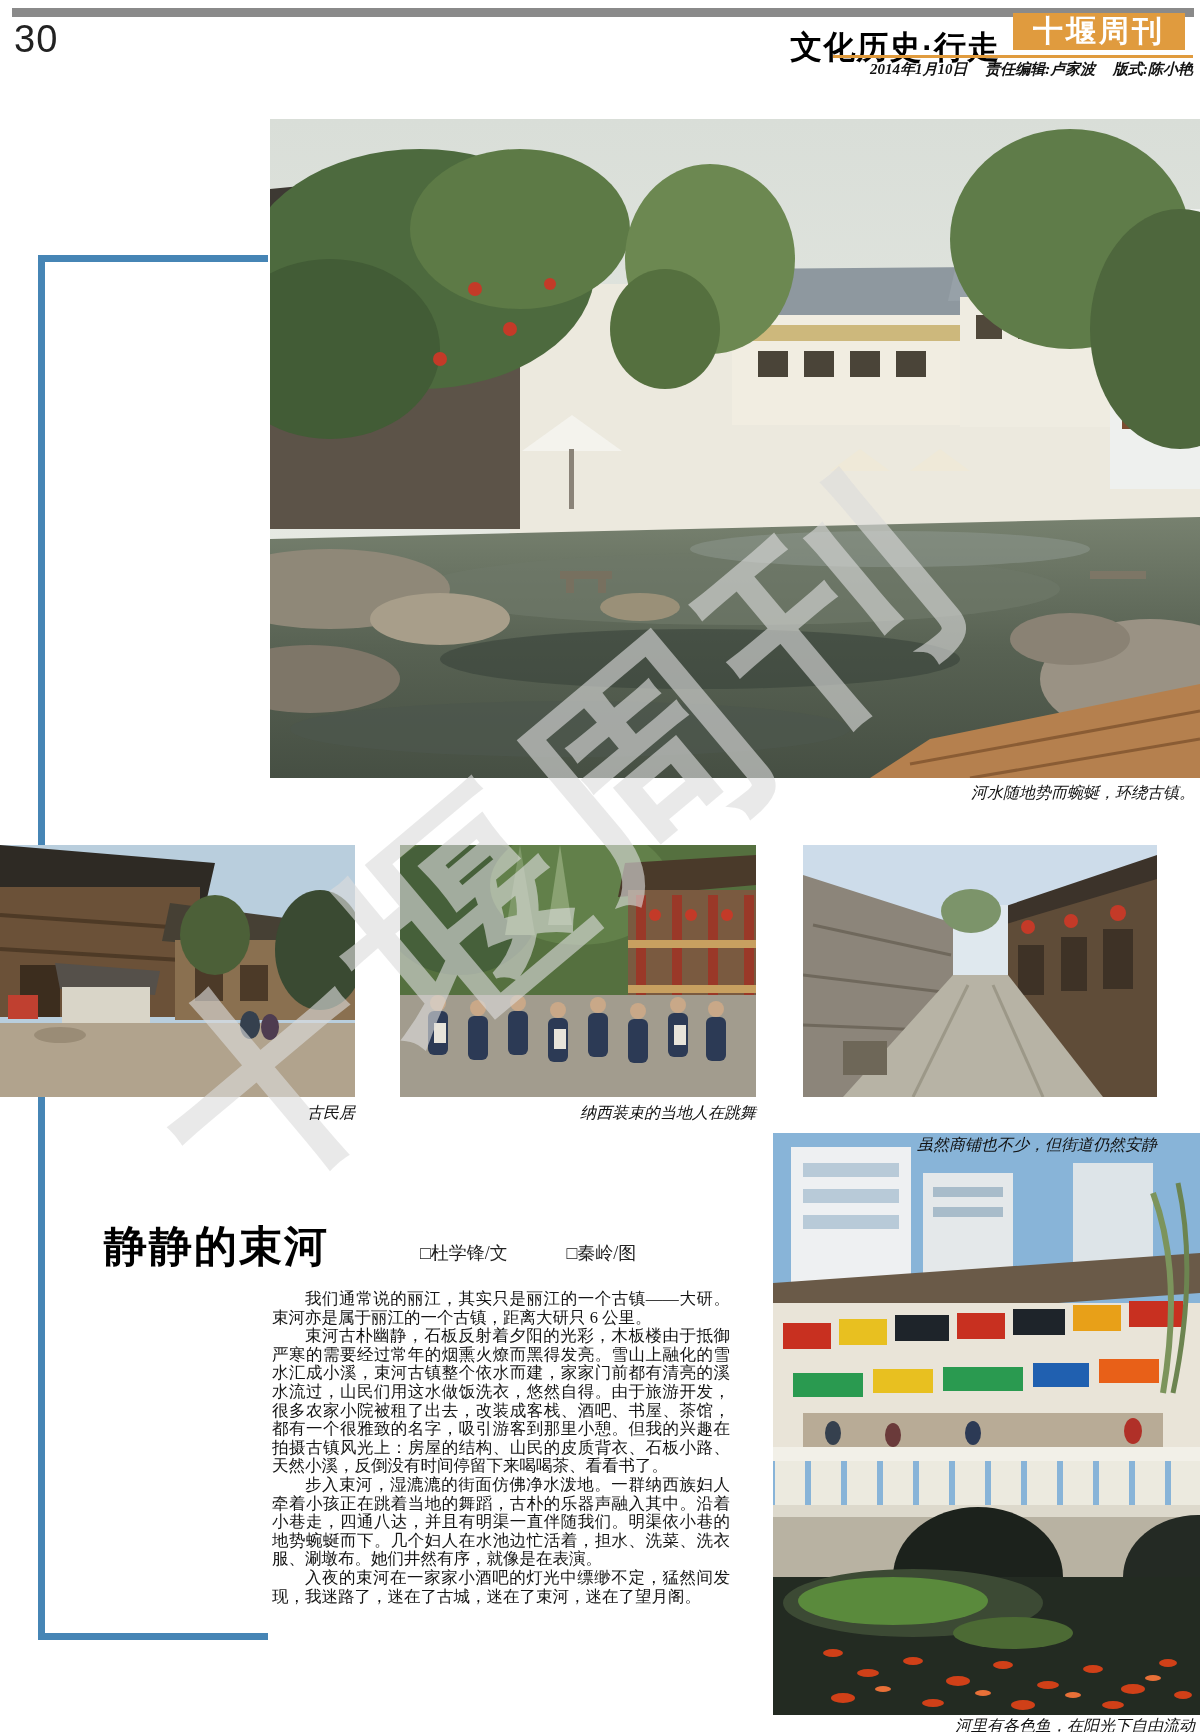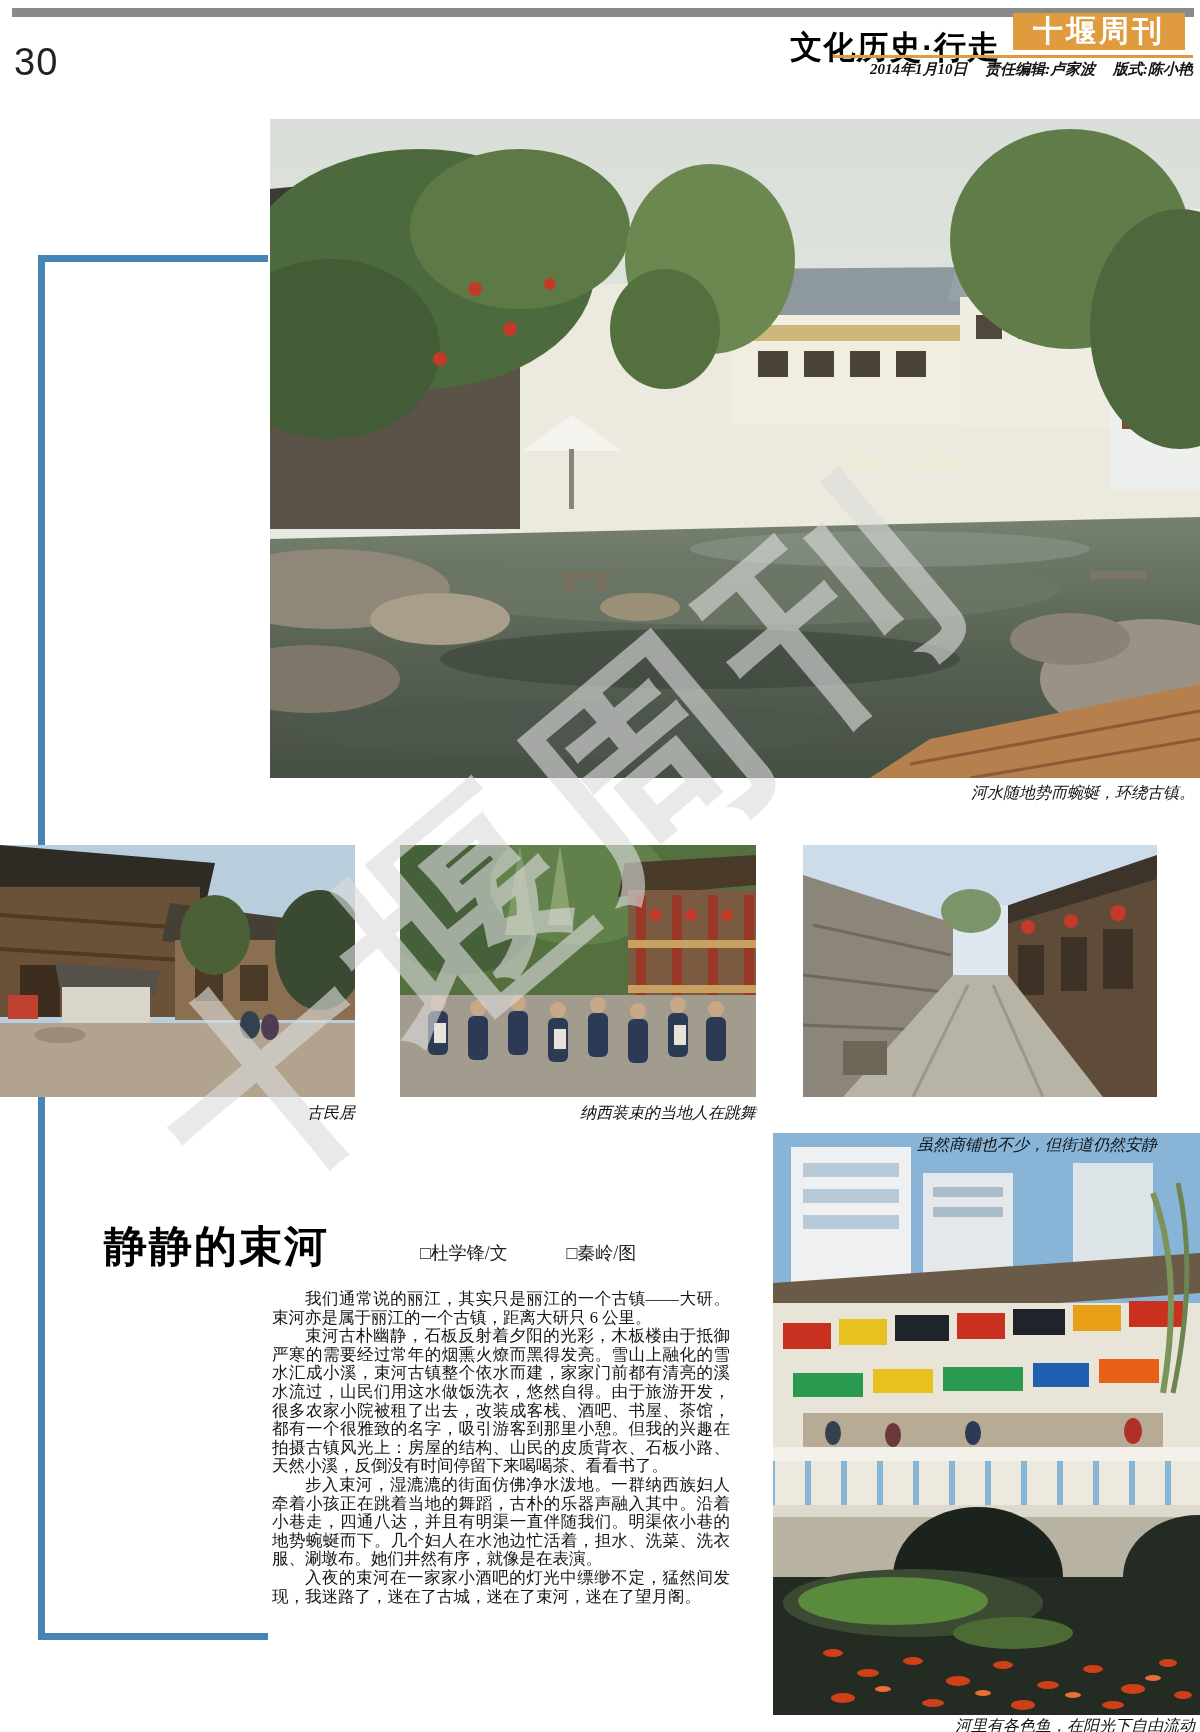--- a/index.html
+++ b/index.html
@@ -7,21 +7,21 @@
   .page {
     position:relative; width:1200px; height:1732px; margin:0 auto;
     background:#ffffff; overflow:hidden;
     font-family:"Liberation Serif", serif; color:#1a1a1a;
   }
   .abs { position:absolute; }
 
   
   .top-rule { left:12px; top:8px; width:1182px; height:9px; background:#8a8a8a; }
   .page-number { left:14px; top:18px; font-family:"Liberation Sans",sans-serif;
-    font-size:38px; font-weight:400; color:#222; letter-spacing:1px;margin-top:23px; }
+    font-size:38px; font-weight:400; color:#222; letter-spacing:1px; }
   .section-title { top:26px; right:200px; font-family:"Liberation Sans",sans-serif;
     font-size:32px; font-weight:900; color:#000; letter-spacing:1px;margin-left:28px; }
   .masthead-box { left:1013px; top:13px; width:172px; height:37px; background:#e09b3e;
     display:flex; align-items:center; justify-content:center; }
   .masthead-box span { color:#fff; font-weight:900; font-size:30px; letter-spacing:3px;
     font-family:"Liberation Sans",sans-serif; }
   .orange-rule { left:833px; top:55px; width:360px; height:3px; background:#e09b3e; }
   .dateline { top:60px; right:7px; width:600px; text-align:right;
     font-size:15px; font-weight:700; font-style:italic; color:#111; }
   .dateline span { margin-left:14px; }

